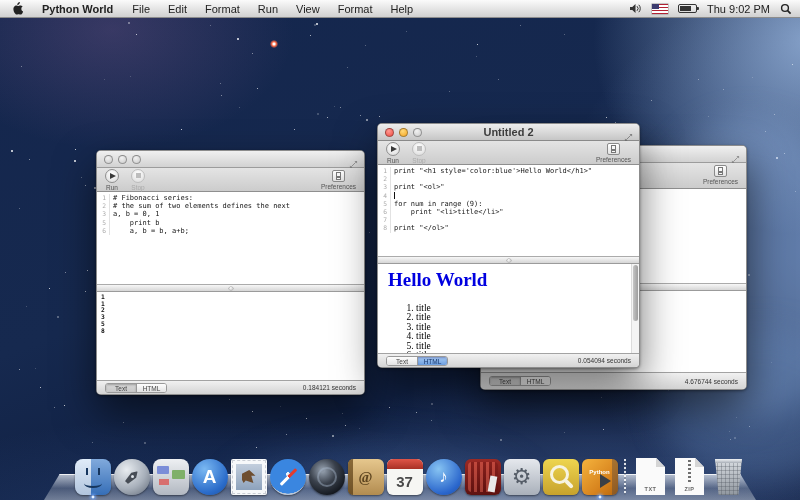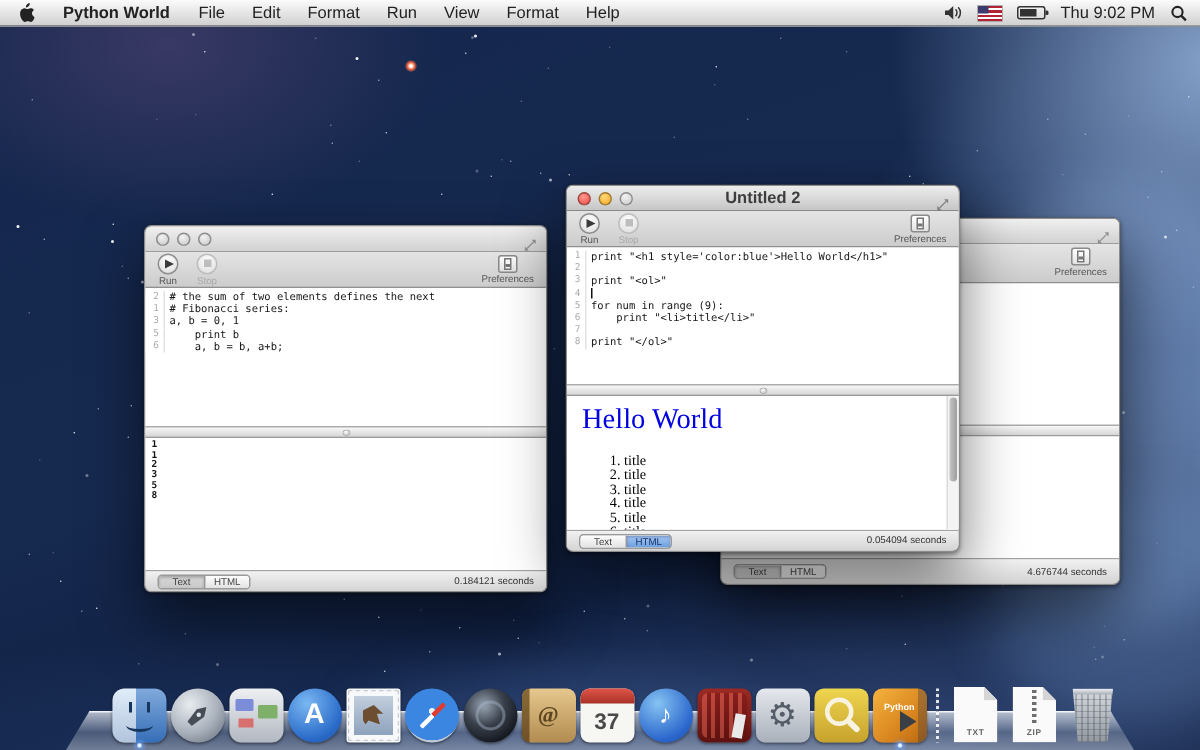--- a/index.html
+++ b/index.html
@@ -90,21 +90,21 @@
 
   .splitter { height:8px; flex:0 0 8px; background:linear-gradient(#f7f7f7,#d6d6d6);
     border-top:1px solid #ababab; border-bottom:1px solid #9b9b9b; position:relative; }
   .splitter:after { content:""; position:absolute; left:50%; top:2px; width:4px; height:3px; margin-left:-2px;
     border-radius:50%; background:radial-gradient(circle at 40% 30%,#fff,#b5b5b5); box-shadow:0 0 0 .5px #999; }
 
   .output { background:#fff; flex:1; overflow:hidden; position:relative; }
   .fib { padding:2px 0 0 4px; }
   .fline { font:bold 6.3px/6.7px "DejaVu Sans Mono",monospace; color:#111; }
   .html-out { padding:3px 10px; }
-  .out-h1 { font-family:"Liberation Serif","DejaVu Serif",serif; font-weight:normal; font-size:19px; color:#0000e0; margin:2px 0 13px 0; }
+  .out-h1 { font-family:"Liberation Serif","DejaVu Serif",serif; font-weight:bold; font-size:19px; color:#0000e0; margin:2px 0 13px 0; }
   .out-ol { font-family:"Liberation Serif","DejaVu Serif",serif; font-size:9.5px; line-height:9.4px; color:#000;
     margin-left:16px; padding-left:12px; }
   .scrollbar { position:absolute; top:0; right:0; bottom:0; width:8px; background:#f4f4f4; border-left:1px solid #dcdcdc; }
   .thumb { position:absolute; top:1px; left:1px; width:5px; height:56px; border-radius:3px;
     background:linear-gradient(90deg,#c6c6c6,#9d9d9d); }
 
   .statusbar { height:14px; flex:0 0 14px; display:flex; align-items:center; justify-content:space-between;
     background:linear-gradient(#f1f1f1,#d4d4d4); border-top:1px solid #a3a3a3; border-radius:0 0 4px 4px; padding:0 8px; }
   .segs { display:flex; border:1px solid #999; border-radius:3px; overflow:hidden; height:10px; background:#fff; }
   .seg { width:30px; font-size:6.5px; line-height:9px; text-align:center; color:#444;
@@ -470,27 +470,27 @@
         <i class="prefbox">
             <b></b>
           </i>
         <span class="tlabel">Preferences</span>
       </div>
     </div>
     <div class="editor" style="flex:0 0 92px;">
       <div class="code">
 
           <div class="crow">
+            <span class="ln">1</span>
+            <span class="ct"># Fibonacci series:</span>
+          </div>
+
+          <div class="crow">
             <span class="ln">2</span>
             <span class="ct"># the sum of two elements defines the next</span>
-          </div>
-
-          <div class="crow">
-            <span class="ln">1</span>
-            <span class="ct"># Fibonacci series:</span>
           </div>
 
           <div class="crow">
             <span class="ln">3</span>
             <span class="ct">a, b = 0, 1</span>
           </div>
 
 
           <div class="crow">
             <span class="ln">5</span>

